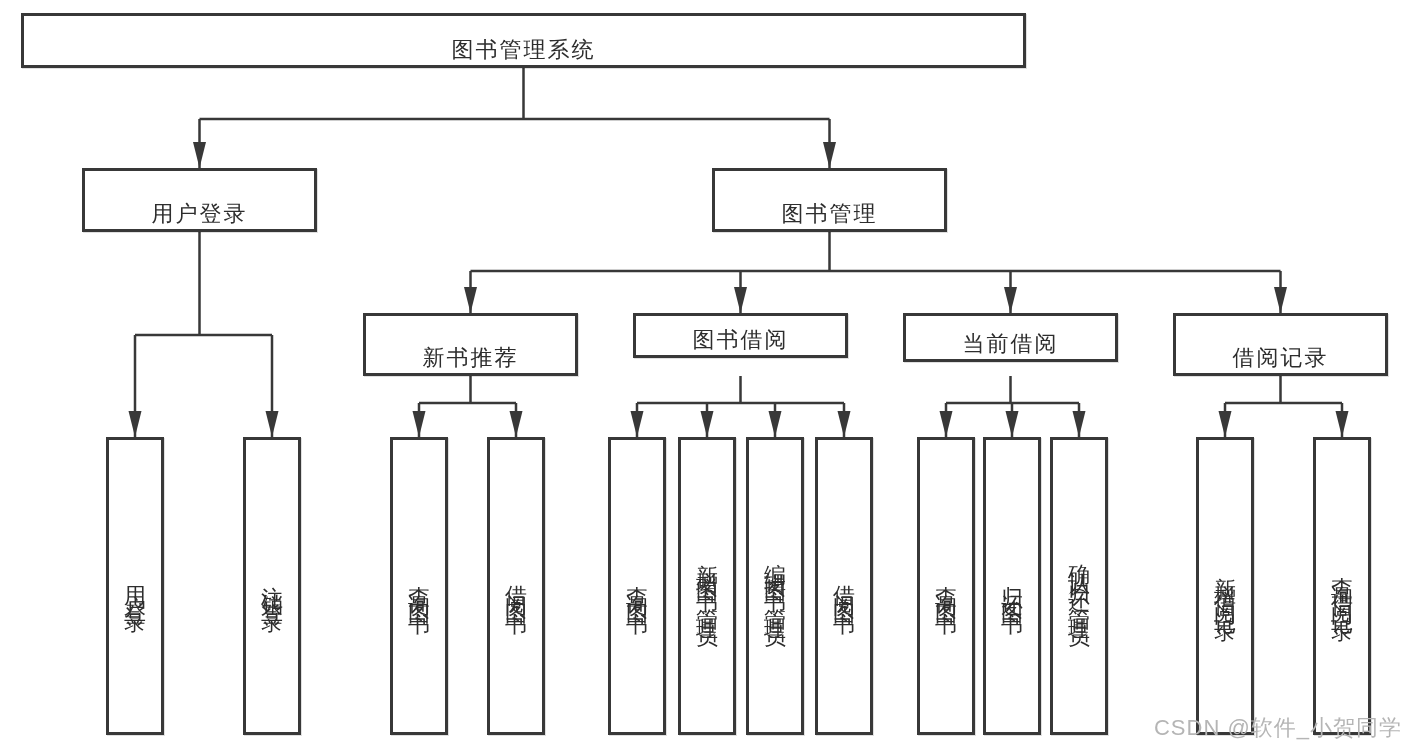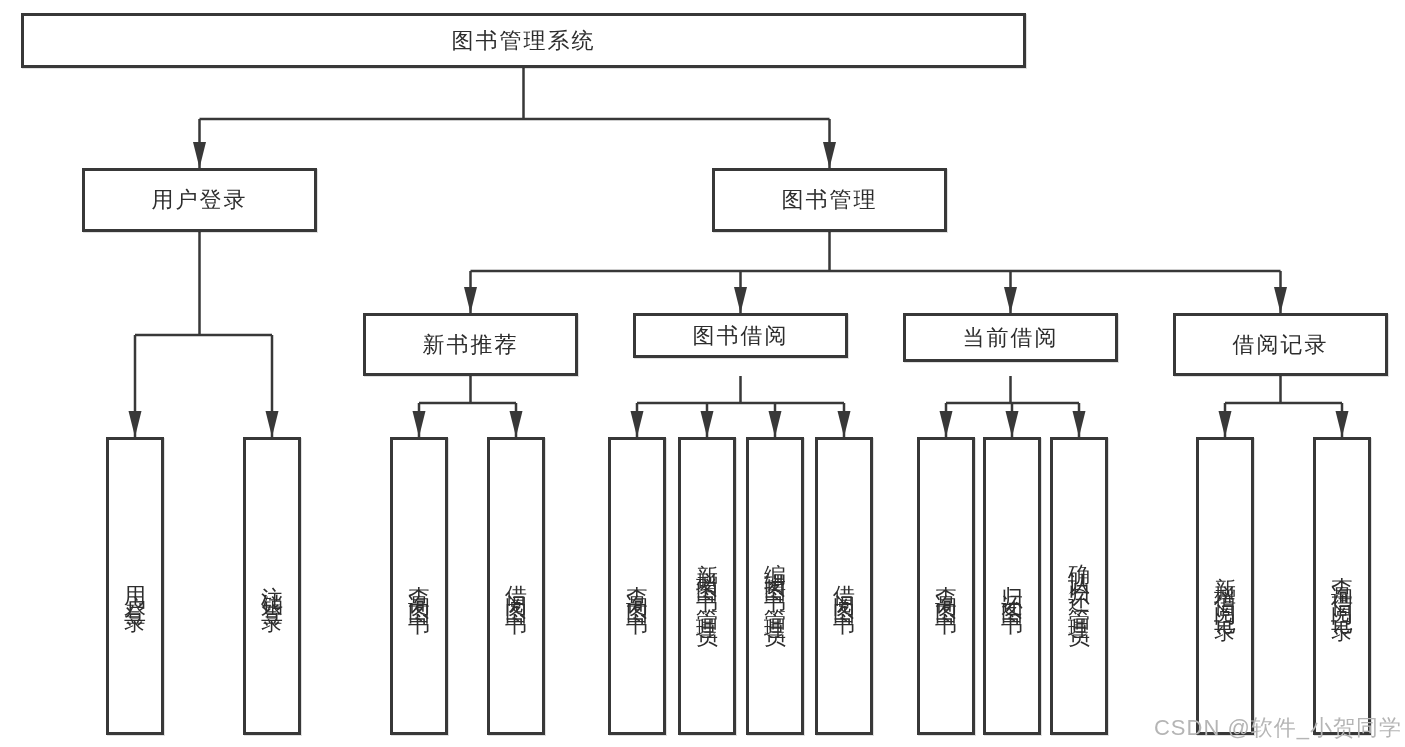--- a/index.html
+++ b/index.html
@@ -3,21 +3,21 @@
 <meta charset="utf-8">
 <style>
   html,body{margin:0;padding:0;background:#ffffff;}
   #stage{
     position:relative;width:1405px;height:747px;background:#ffffff;overflow:hidden;
     font-family:"Liberation Sans",sans-serif;
   }
   #connectors{position:absolute;left:0;top:0;width:1405px;height:747px;pointer-events:none;}
   .box{
     position:absolute;box-sizing:border-box;border:3px solid #383838;background:#ffffff;
-    display:flex;align-items:center;justify-content:center;
+    display:flex;align-items:flex-end;justify-content:center;
     font-size:22px;letter-spacing:2px;color:#2d2d2d;
     box-shadow:1px 1px 0 rgba(0,0,0,0.12);
   }
   .leaf{
     position:absolute;box-sizing:border-box;top:437px;width:58px;height:298px;
     border:3px solid #383838;background:#ffffff;
     display:flex;align-items:center;justify-content:center;
     box-shadow:1px 1px 0 rgba(0,0,0,0.12);
   }
   .leaf span{

